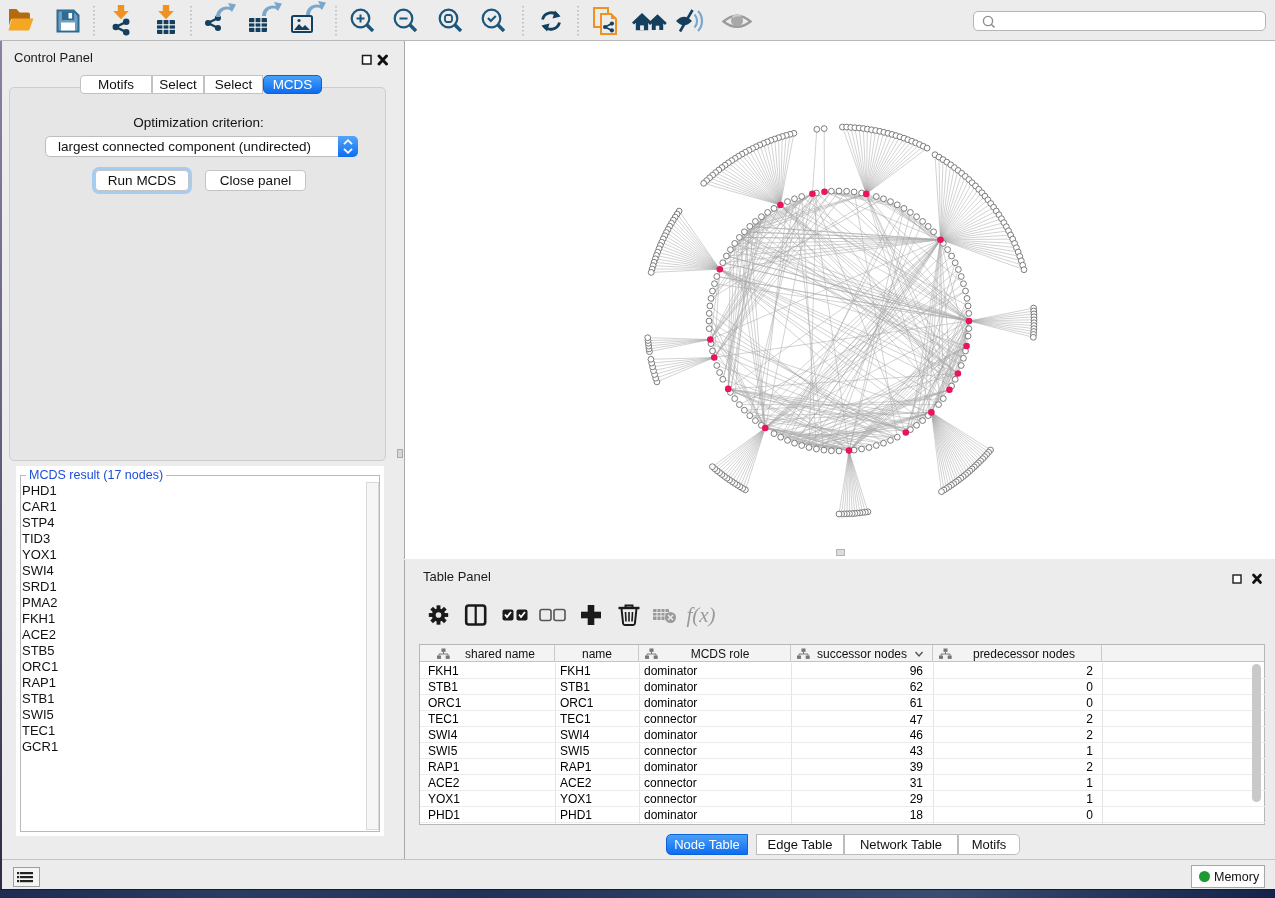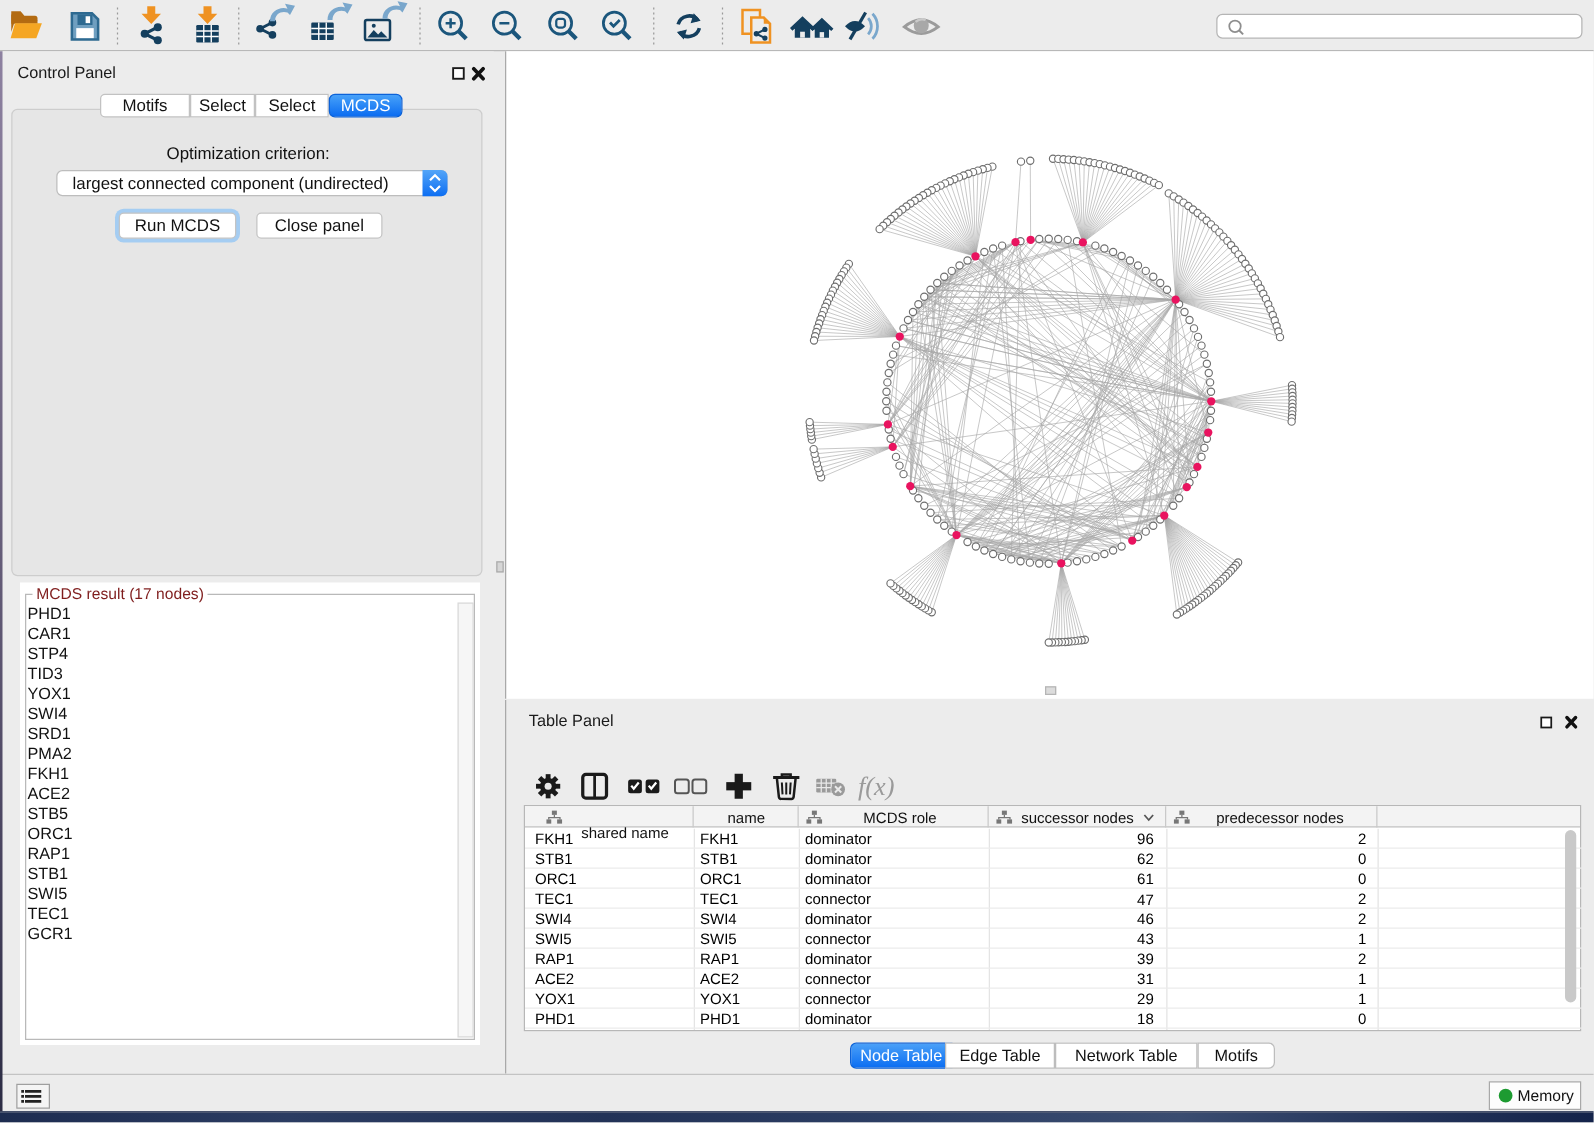--- a/index.html
+++ b/index.html
@@ -20,36 +20,36 @@
 .tab.first { border-radius:4px 0 0 4px; }
 .tab.sel { background:linear-gradient(#47a1f9,#0b6cf1); border-color:#0c62d8; color:#fff; border-radius:5px; }
 #tabpanel { position:absolute; left:7px; top:46px; width:377px; height:374px; background:#e6e6e6; border:1px solid #cdcdcd; border-radius:5px; }
 #optlabel { position:absolute; left:0; top:74px; width:393px; text-align:center; font-size:13.5px; color:#111; }
 #dropdown { position:absolute; left:43px; top:95px; width:313px; height:21px; background:#fff; border:1px solid #bdbdbd; border-radius:5px; font-size:13.5px; color:#111; line-height:19px; padding-left:12px; }
 #dd-step { position:absolute; right:-1px; top:-1px; width:20px; height:21px; background:linear-gradient(#53a5f8,#0d6ef2); border-radius:0 5px 5px 0; }
 .btn { position:absolute; background:#fff; border:1px solid #c4c4c4; border-radius:4px; font-size:13.5px; color:#111; text-align:center; }
 #runbtn { left:93px; top:129px; width:94px; height:21px; line-height:19px; box-shadow:0 0 0 3px #a5cdf2; }
 #closebtn { left:203px; top:129px; width:101px; height:21px; line-height:19px; }
 #mcdsbox { position:absolute; left:14px; top:425px; width:368px; height:370px; background:#fff; }
-#mcds-legend { position:absolute; left:10px; top:2px; font-size:12.5px; color:#7f1d1d; background:#fff; padding:0 3px; }
+#mcds-legend { position:absolute; left:10px; top:2px; font-size:12.5px; color:#1d4ed8; background:#fff; padding:0 3px; }
 #mcds-border { position:absolute; left:4px; top:9px; right:4px; bottom:4px; border:1px solid #b9b9b9; }
 #mcds-list { position:absolute; left:6px; top:17px; font-size:13px; color:#111; line-height:16px; }
 #mcds-scroll { position:absolute; right:5px; top:16px; width:13px; bottom:6px; background:#f6f6f6; border:1px solid #d9d9d9; }
 
 
 #netwin { position:absolute; left:404px; top:41px; width:871px; height:518px; background:#fff; border-left:1px solid #a9a9a9; }
 #nettitle { position:absolute; left:0; top:0; width:100%; height:23px; background:linear-gradient(#ececec,#dcdcdc); border-bottom:1px solid #b3b3b3; border-top:1px solid #cfcfcf;}
 .tl { position:absolute; top:5.5px; width:12px; height:12px; border-radius:50%; }
 #nettitle .txt { position:absolute; left:0; top:4px; width:1008px; text-align:center; font-size:12.5px; font-weight:bold; color:#333; }
 
 
 #tpanel { position:absolute; left:404px; top:560px; width:871px; height:299px; background:#ececec; border-left:1px solid #a9a9a9; }
 #tp-title { position:absolute; left:18px; top:9px; font-size:13px; color:#1a1a1a; }
 #tp-btns { position:absolute; right:12px; top:11px; }
-#tp-toolbar { position:absolute; left:14px; top:47px; width:845px; height:38px; }
+#tp-toolbar { position:absolute; left:14px; top:33px; width:845px; height:38px; }
 #ttable { position:absolute; left:14px; top:84px; width:846px; height:181px; background:#fff; border:1px solid #b7b7b7; }
 #thead { position:absolute; left:0; top:0; width:100%; height:17px; background:#f3f3f3; border-bottom:1px solid #c4c4c4; font-size:12px; color:#111; }
 .hcell { position:absolute; top:0; height:17px; border-right:1px solid #c9c9c9; }
 .hlab { position:absolute; top:1.5px; width:100%; text-align:center; font-size:12px; }
 .vline { position:absolute; top:18px; width:0; border-left:1px solid #e4e4e4; }
 #tscroll { position:absolute; right:2px; top:19px; width:11px; height:160px; }
 #tscroll .thumb { position:absolute; left:0.5px; top:0; width:9px; height:138px; background:#c9c9c9; border-radius:5px; }
 #ttabs { position:absolute; left:257px; top:274px; height:21px; font-size:13px; }
 .ttab { position:absolute; top:0; height:21px; background:#fff; border:1px solid #bdbdbd; color:#111; text-align:center; line-height:20px; }
 
@@ -1056,21 +1056,21 @@
 <svg width="13" height="12" viewBox="0 0 13 12" style="position:absolute;left:17px;top:3px;">
           <g fill="#777">
             <rect x="4.5" y="0.5" width="4" height="3.4"></rect>
             <rect x="0" y="7.5" width="4" height="3.4"></rect>
             <rect x="8.7" y="7.5" width="4" height="3.4"></rect>
           </g>
           <g stroke="#777" stroke-width="1">
             <path d="M6.5,4 v2 M2,7.5 v-1.5 h9 v1.5" fill="none"></path>
           </g>
         </svg>
-<div class="hlab" style="left:25px;width:110px;margin-top:12px;">shared name</div>
+<div class="hlab" style="left:25px;width:110px;">shared name</div>
 <div class="hlab" style="left:135px;width:84px;">name</div>
 <svg width="13" height="12" viewBox="0 0 13 12" style="position:absolute;left:225px;top:3px;">
           <g fill="#777">
             <rect x="4.5" y="0.5" width="4" height="3.4"></rect>
             <rect x="0" y="7.5" width="4" height="3.4"></rect>
             <rect x="8.7" y="7.5" width="4" height="3.4"></rect>
           </g>
           <g stroke="#777" stroke-width="1">
             <path d="M6.5,4 v2 M2,7.5 v-1.5 h9 v1.5" fill="none"></path>
           </g>
@@ -1175,21 +1175,21 @@
         <span class="abs" style="left:140px;top:1px;">PHD1</span>
         <span class="abs" style="left:224px;top:1px;">dominator</span>
         <span class="abs" style="left:420px;top:1px;width:83px;text-align:right;">18</span>
         <span class="abs" style="left:570px;top:1px;width:103px;text-align:right;">0</span>
       </div>
 <div id="tscroll">
         <div class="thumb"></div>
       </div>
   </div>
   <div id="ttabs">
-    <div class="ttab" style="left:18px;width:82px;background:linear-gradient(#4aa0f8,#0c6ef2);border-color:#0c62d8;color:#fff;border-radius:5px 0 0 5px;">Node Table</div>
+    <div class="ttab" style="left:4px;width:82px;background:linear-gradient(#4aa0f8,#0c6ef2);border-color:#0c62d8;color:#fff;border-radius:5px 0 0 5px;">Node Table</div>
     <div class="ttab" style="left:94px;width:88px;">Edge Table</div>
     <div class="ttab" style="left:182px;width:114px;">Network Table</div>
     <div class="ttab" style="left:296px;width:62px;border-radius:0 5px 5px 0;">Motifs</div>
   </div>
 </div>
 
 <div id="statusbar">
   <div id="stbtn"><svg width="25" height="18" viewBox="0 0 25 18">
         <g fill="#222">
           <rect x="6" y="4" width="13" height="2.2"></rect>

